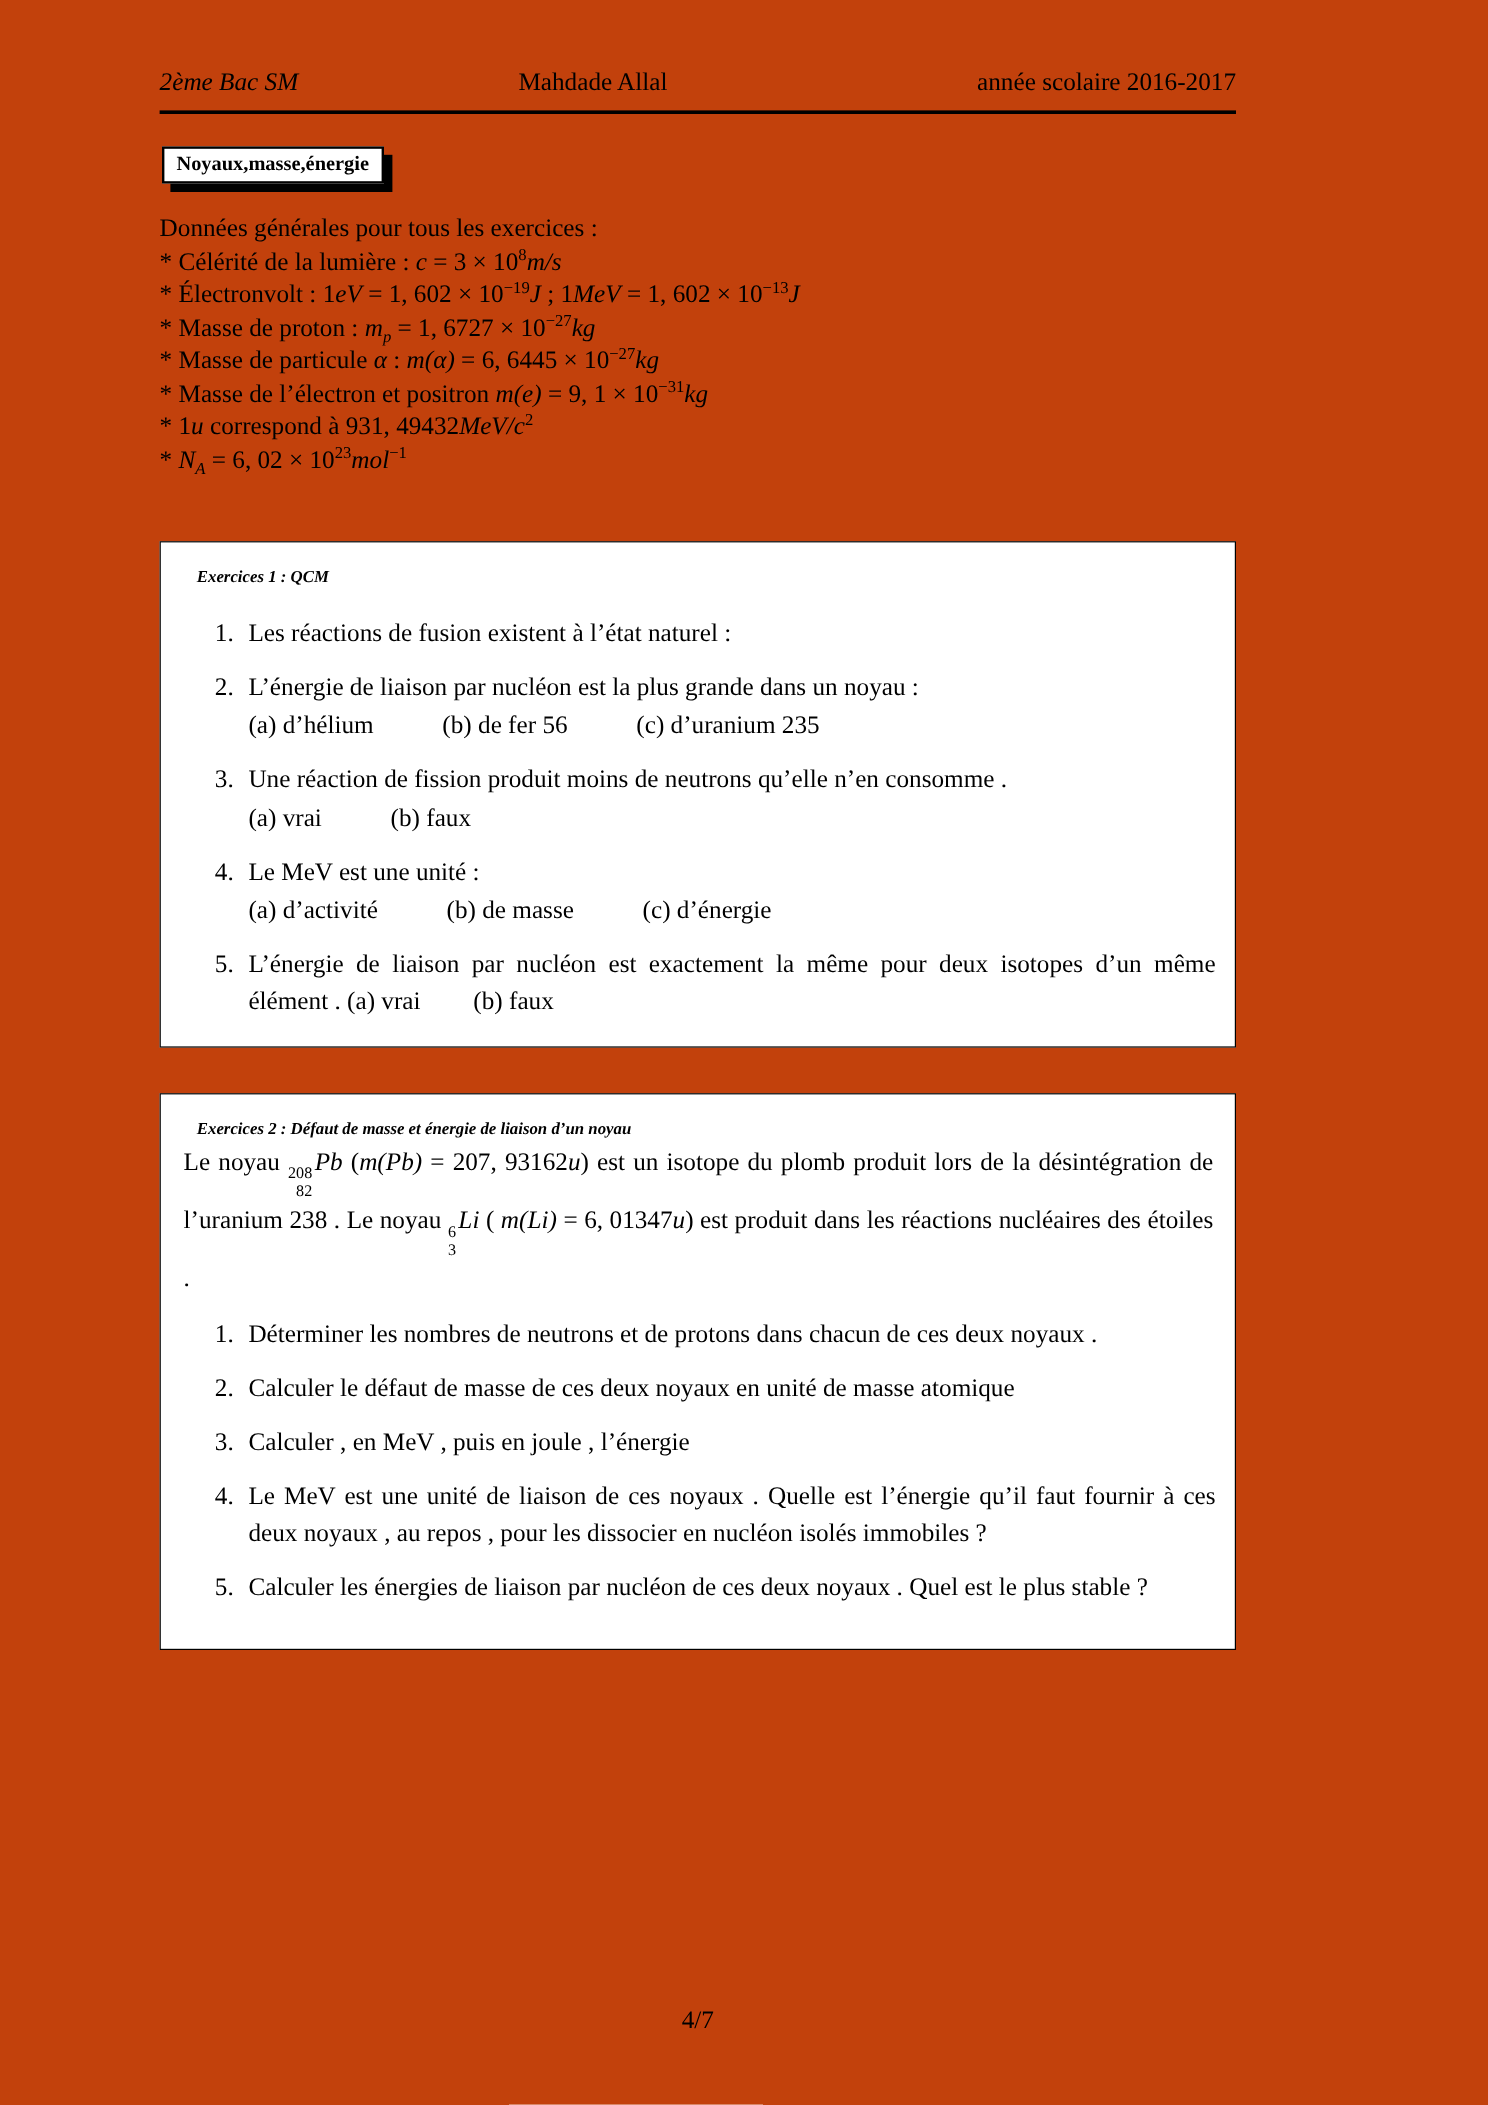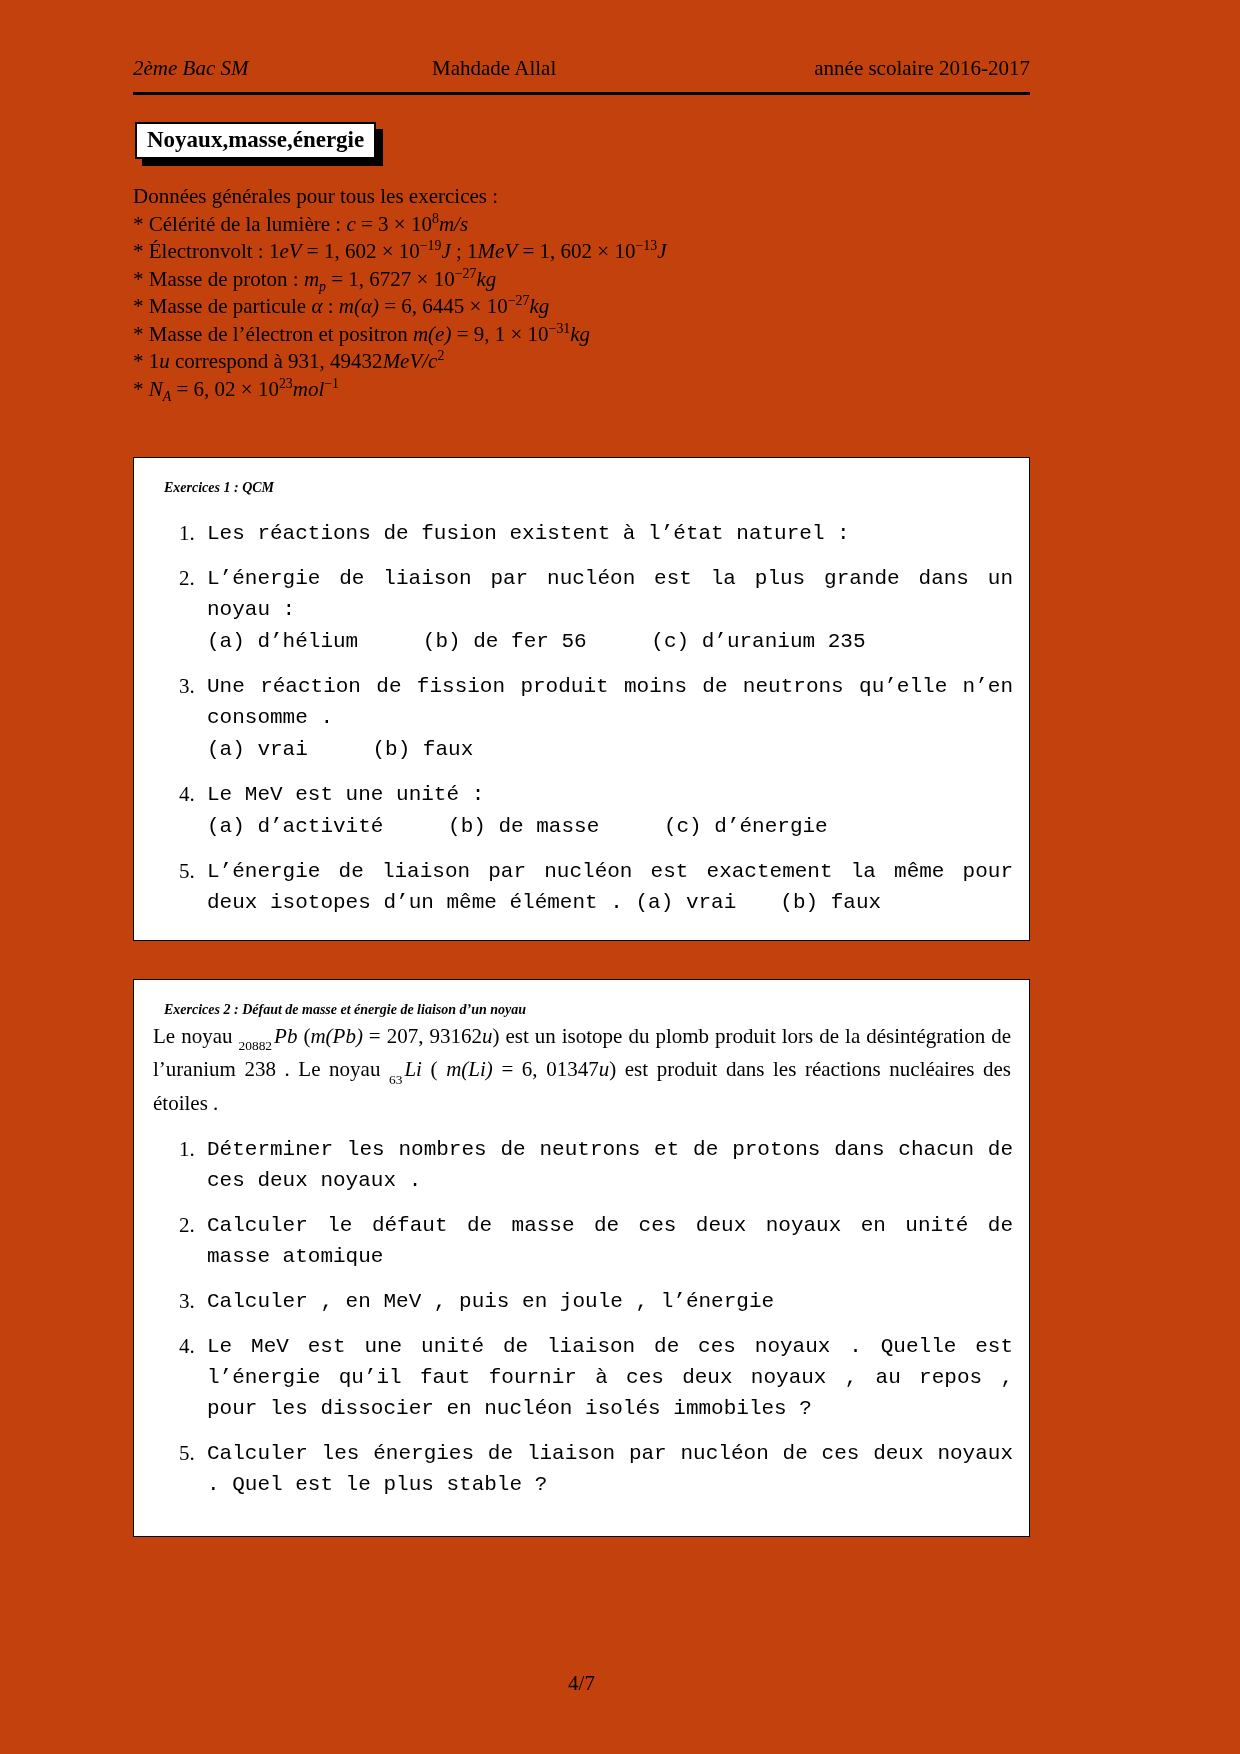--- a/index.html
+++ b/index.html
@@ -23,36 +23,36 @@
   .hdr .left{font-style:italic;flex:1;}
   .hdr .center{flex:1;text-align:left;margin-top:20px;}
   .hdr .right{flex:1;text-align:right;}
 
   
   .title-box{
     display:inline-block;
     margin-top:27px;margin-left:2px;
     border:2px solid #000;
     padding:3px 10px 4px 10px;
-    font-weight:bold;font-size:23px;
+    font-weight:bold;font-size:17px;
     box-shadow:7px 7px 0 0 #000;
     background:#fff;
   }
 
   
   .donnees{margin-top:24px;line-height:27.5px;}
   .donnees .line{white-space:nowrap;}
 
   
   .seg-r{}
   .seg-i{font-style:italic;}
   .seg-sup{vertical-align:super;font-size:0.66em;line-height:0;}
   .seg-sub{vertical-align:sub;font-size:0.66em;line-height:0;font-style:italic;}
   .nuc{
-    display:inline-flex;flex-direction:row;align-items:flex-end;
+    display:inline-flex;flex-direction:column;align-items:flex-end;
     font-size:0.64em;line-height:1.12;vertical-align:-0.55em;margin-right:2px;
   }
   .gap{display:inline-block;width:44px;}
 
   
   .ex-box{
     border:1.5px solid #000;
     margin-top:54px;
     padding:16px 0 22px 0;
     background:#fff;
@@ -65,21 +65,21 @@
   }
   .ex-intro{
     margin:2px 18px 0 19px;
     line-height:33px;
     text-align:justify;
   }
   .ex-list{margin-top:22px;}
   .ex-box.second .ex-list{margin-top:10px;}
   .ex-item{display:flex;margin-top:14px;line-height:31px;}
   .ex-item .num{flex:none;width:28px;margin-left:45px;}
-  .ex-item .body{flex:1;padding-right:16px;text-align:justify;font-family:Liberation Mono, monospace;}
+  .ex-item .body{flex:1;padding-right:16px;text-align:justify;}
   .opts{margin-top:1px;text-align:left;}
   .opt{display:inline-block;margin-right:52px;}
   .opt:last-child{margin-right:0;}
 
   
   .footer{
     position:absolute;left:133px;width:897px;bottom:58px;
     text-align:center;
   }
 </style>

